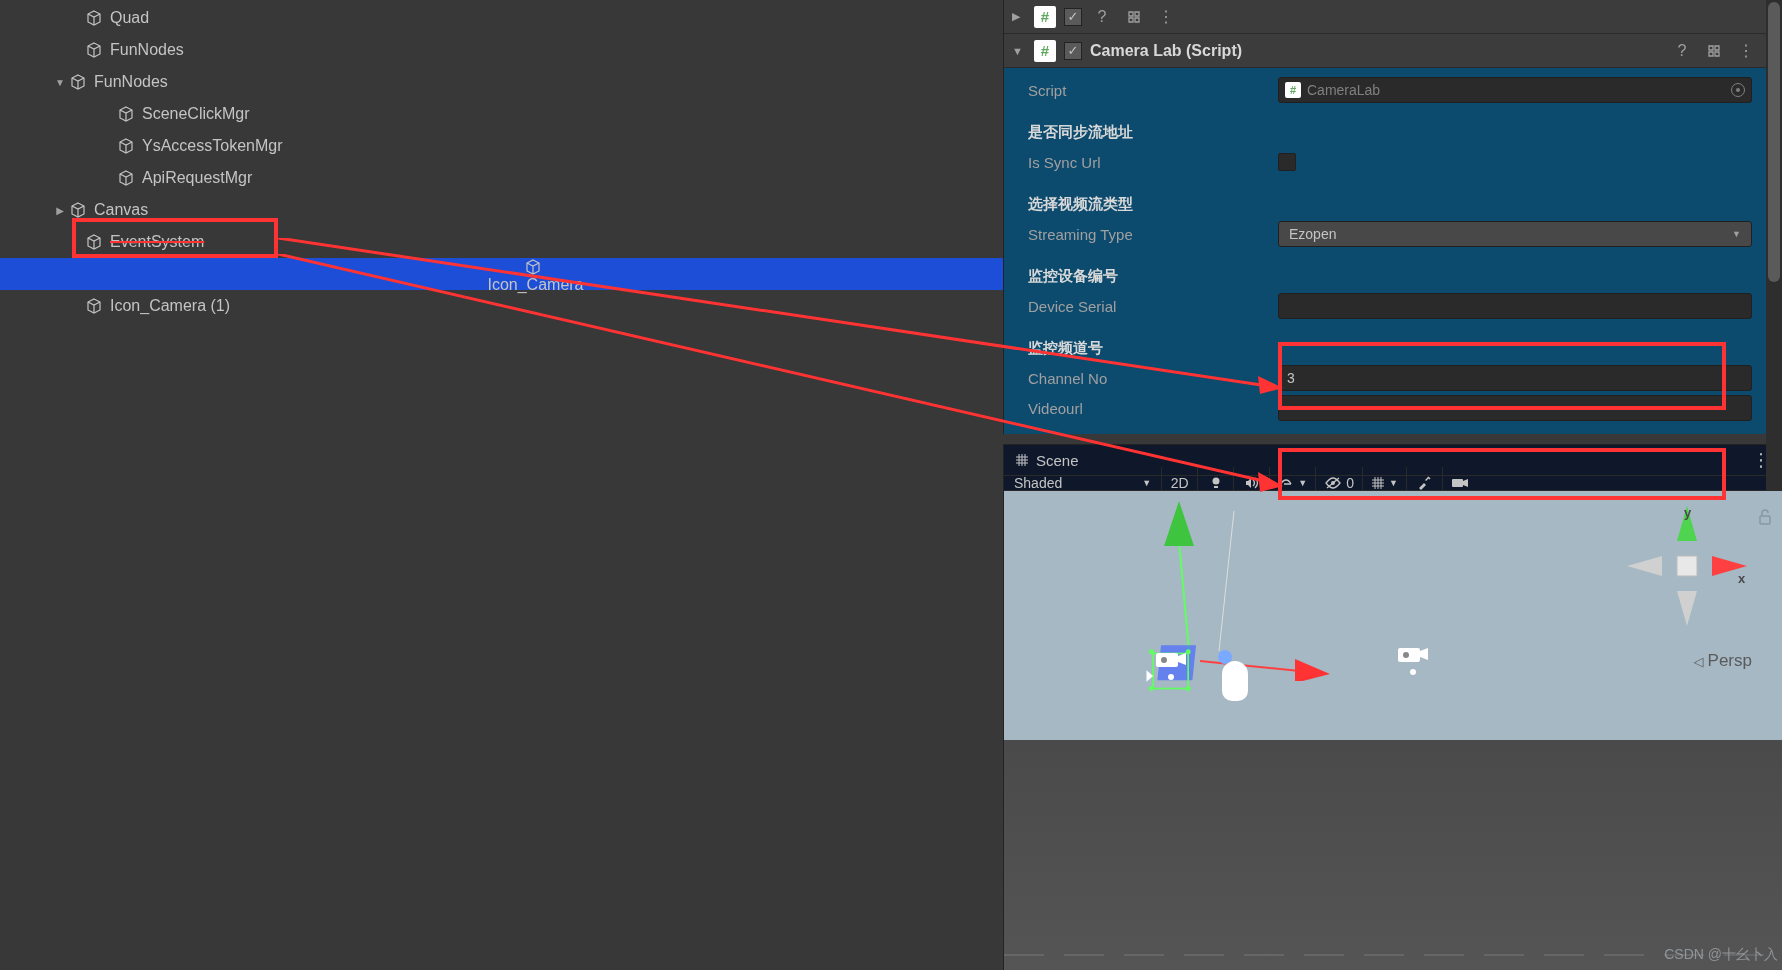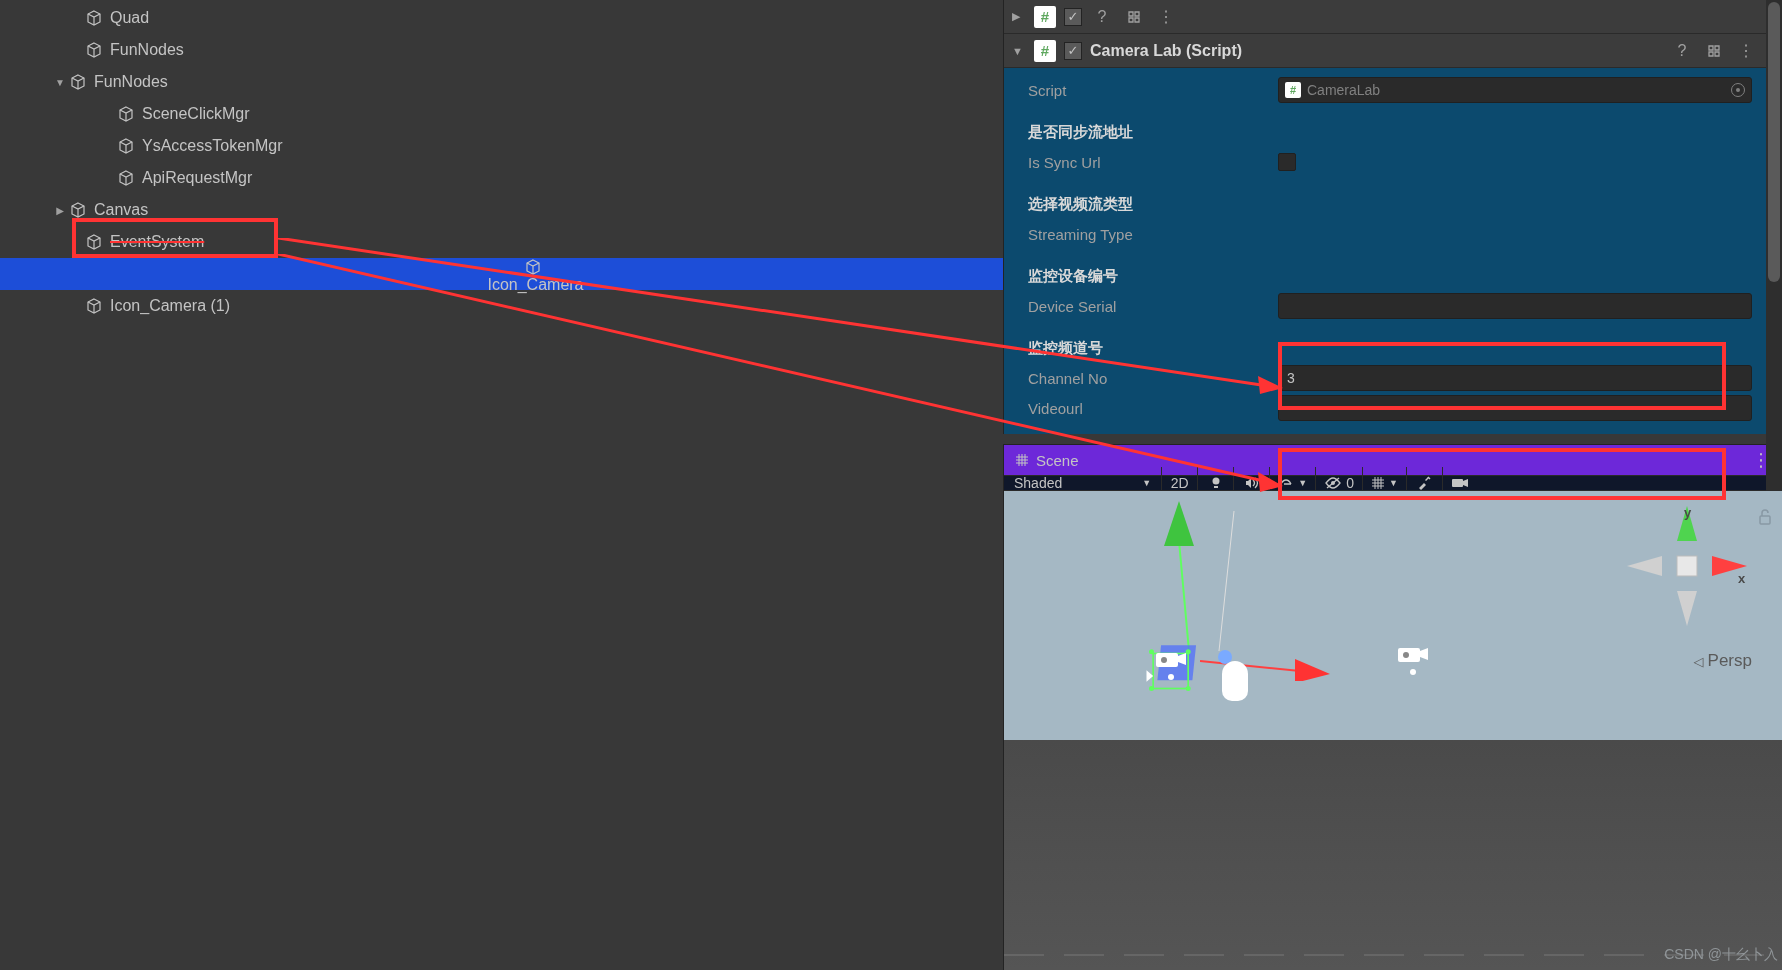--- a/index.html
+++ b/index.html
@@ -47,21 +47,21 @@
 
 .red-box { position: absolute; border: 4px solid #ff3333; pointer-events: none; z-index: 10; }
 .hierarchy-red { left: 72px; top: 218px; width: 206px; height: 40px; }
 .device-red { left: 1278px; top: 342px; width: 448px; height: 68px; }
 .channel-red { left: 1278px; top: 448px; width: 448px; height: 52px; }
 
 .inspector-scrollbar { position: absolute; right: 0; top: 0; width: 16px; height: 560px; background: #2e2e2e; }
 .inspector-scrollbar-thumb { position: absolute; right: 2px; top: 2px; width: 12px; height: 280px; background: #5a5a5a; border-radius: 6px; }
 
 .scene-panel { flex: 1; background: #383838; border-top: 1px solid #232323; border-left: 1px solid #232323; display: flex; flex-direction: column; margin-top: 10px; }
-.scene-tab-bar { height: 30px; display: flex; align-items: center; padding: 0 10px; background: #6d28d9; gap: 16px; }
+.scene-tab-bar { height: 30px; display: flex; align-items: center; padding: 0 10px; background: #0f172a; gap: 16px; }
 .scene-tab { display: flex; align-items: center; gap: 6px; color: #c4c4c4; font-size: 15px; }
 .scene-tab-bar .dots { margin-left: auto; cursor: pointer; font-size: 18px; letter-spacing: 2px; }
 .scene-toolbar { height: 16px; display: flex; align-items: center; background: #0f172a; border-top: 1px solid #2a2a2a; border-bottom: 1px solid #2a2a2a; }
 .shaded-dd { height: 26px; padding: 0 10px; display: flex; align-items: center; gap: 80px; color: #c4c4c4; cursor: pointer; }
 .shaded-dd::after { content: '▼'; font-size: 9px; }
 .tb-btn { width: 36px; height: 32px; display: flex; align-items: center; justify-content: center; color: #c4c4c4; border-left: 1px solid #2a2a2a; cursor: pointer; font-size: 14px; }
 .tb-btn.wide { width: auto; padding: 0 8px; gap: 4px; }
 
 .scene-view { flex: 1; position: relative; background: linear-gradient(to bottom, #a5b8c4 0%, #a5b8c4 52%, #4a4a4a 52%, #555 100%); overflow: hidden; }
 .gizmo-arrow-green { position: absolute; left: 160px; top: 10px; }
@@ -235,20 +235,25 @@
           <div class="prop-value">
               <div class="small-check"></div>
             </div>
         </div>
 
         <div class="prop-row" style="margin-top:14px;">
             <div class="prop-label header">选择视频流类型</div>
           </div>
         <div class="prop-row">
           <div class="prop-label">Streaming Type</div>
+          <div class="prop-value">
+              <div class="dropdown">
+                <span>Ezopen</span>
+              </div>
+            </div>
         </div>
 
         <div class="prop-row" style="margin-top:14px;">
             <div class="prop-label header">监控设备编号</div>
           </div>
         <div class="prop-row">
           <div class="prop-label">Device Serial</div>
           <div class="prop-value"><input class="text-input" value="" style=""></div>
         </div>
 

